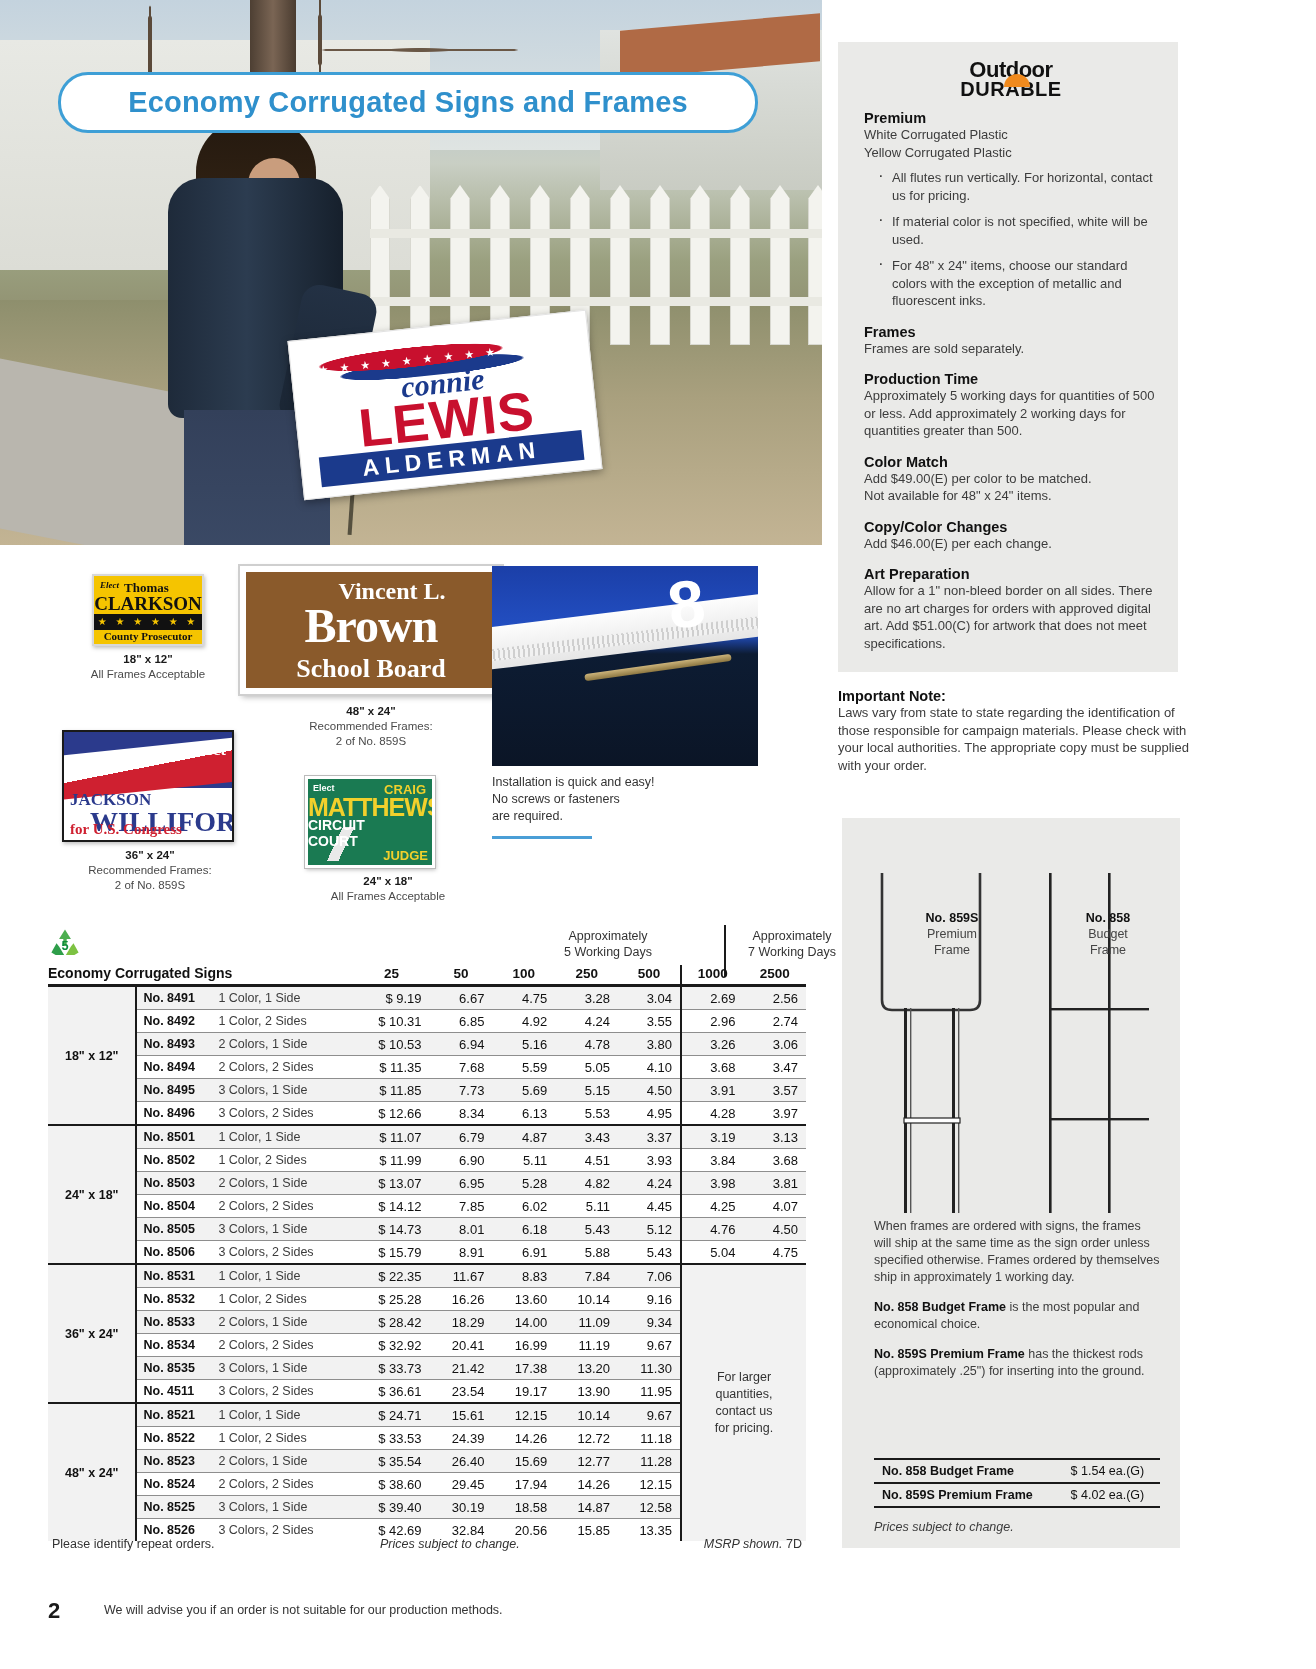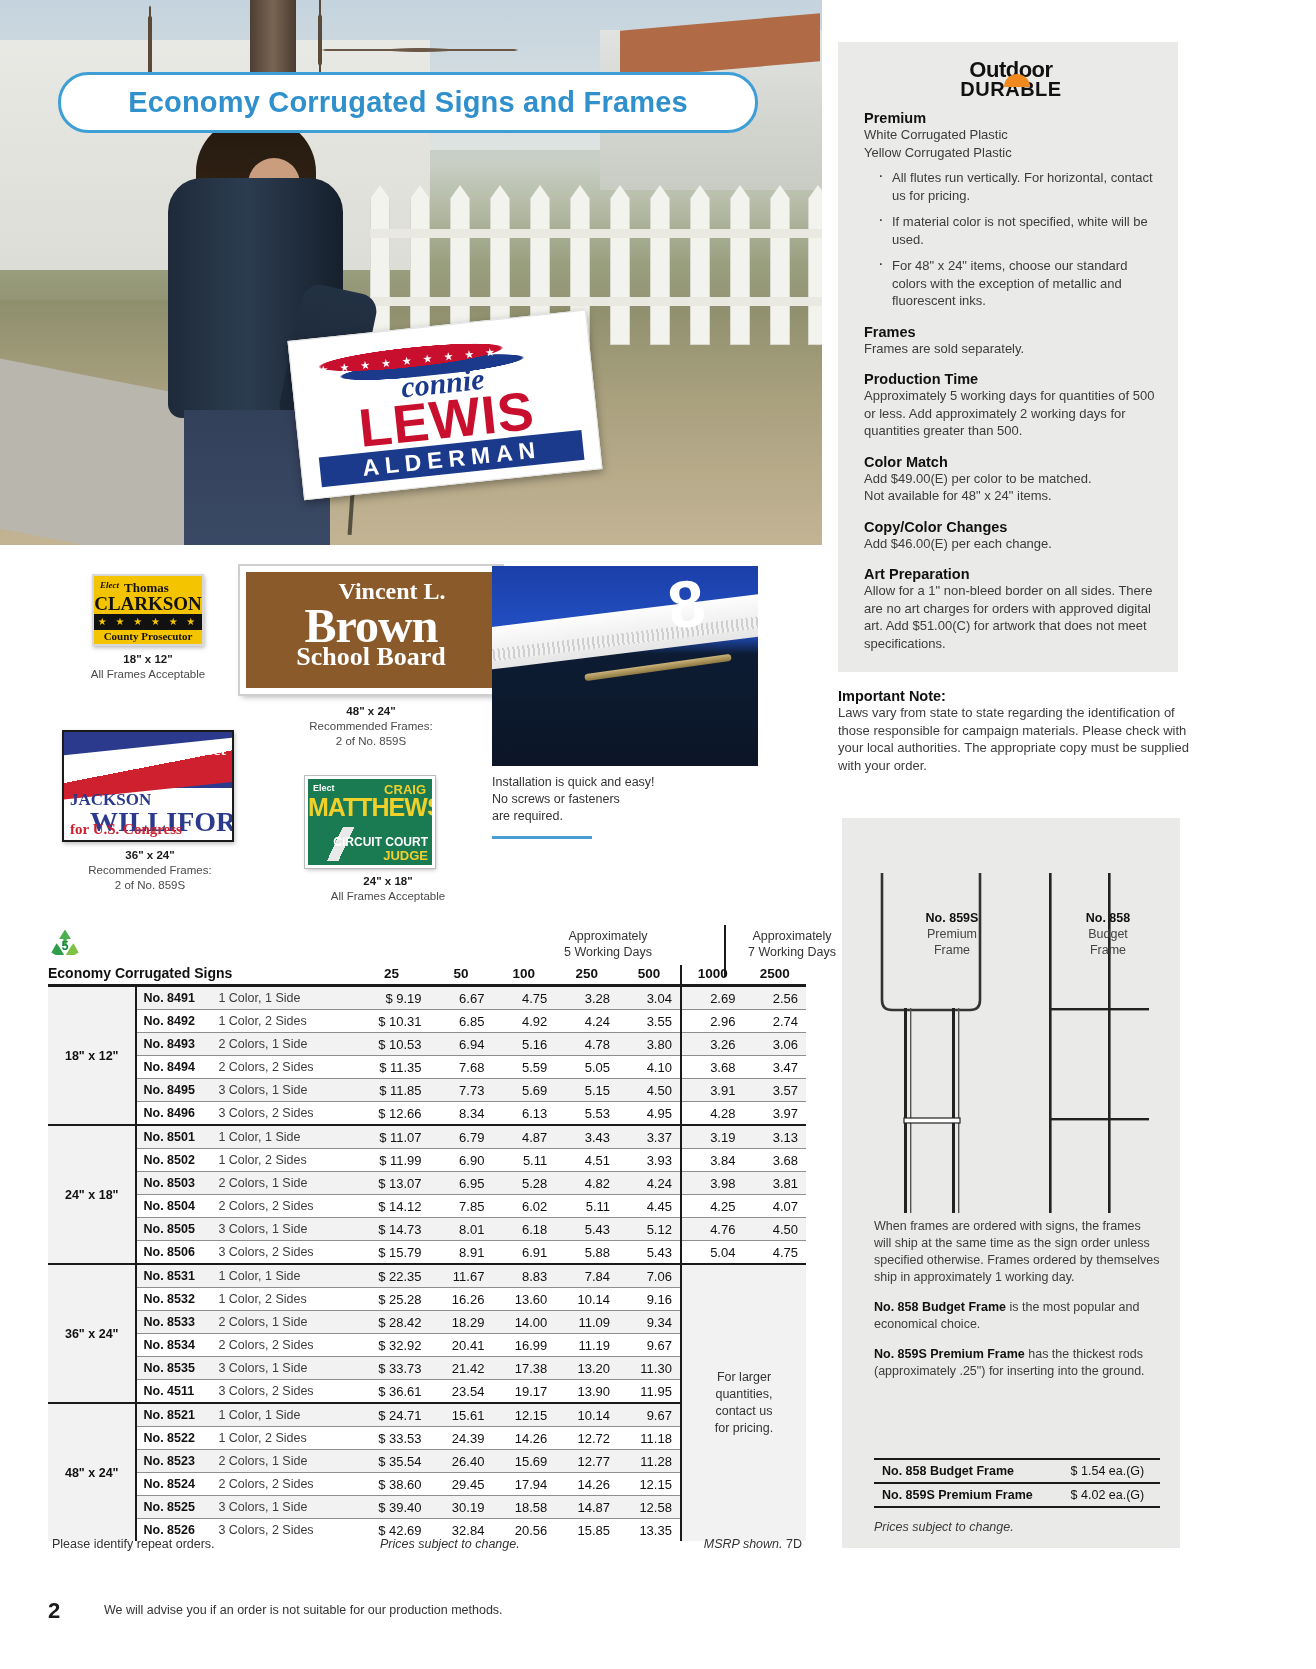--- a/index.html
+++ b/index.html
@@ -163,21 +163,21 @@
 
   
   .s2 { position:absolute; left:240px; top:14px; width:262px; height:128px;
         background:#8a5a2b; border:6px solid #fff; outline:2px solid #cfcfcf;
         box-shadow:2px 3px 6px rgba(0,0,0,.3); overflow:hidden; }
   .s2 .l1 { position:absolute; left:0; top:6px; width:100%; text-align:center;
             font-family:"Liberation Serif",serif; font-weight:bold; font-size:24px; color:#fff;padding-left:42px; }
   .s2 .l2 { position:absolute; left:0; top:26px; width:100%; text-align:center;
             font-family:"Liberation Serif",serif; font-weight:bold; font-size:48px; color:#fff;
             letter-spacing:-1px; }
-  .s2 .l3 { position:absolute; left:0; bottom:16px; width:100%; text-align:center;
+  .s2 .l3 { position:absolute; left:0; bottom:4px; width:100%; text-align:center;
             font-family:"Liberation Serif",serif; font-weight:bold; font-size:26px; color:#fff; }
   .s2cap { position:absolute; left:255px; top:152px; width:232px; }
 
   
   .s3 { position:absolute; left:62px; top:178px; width:172px; height:112px;
         background:#fff; border:2px solid #1a1a1a; box-shadow:1px 2px 4px rgba(0,0,0,.25);
         overflow:hidden; }
   .s3 .bluetop { position:absolute; left:0; top:0; width:100%; height:56px; background:#2b3a8c; }
   .s3 .wave { position:absolute; left:-10px; top:14px; width:200px; height:44px;
               background: linear-gradient(175deg,#fff 0 46%,#cf2030 46% 100%);
@@ -193,21 +193,21 @@
   .s3cap { position:absolute; left:52px; top:296px; width:196px; }
 
   
   .s4 { position:absolute; left:305px; top:224px; width:130px; height:92px;
         background:#1a7a52; border:3px solid #fff; outline:1px solid #bbb;
         box-shadow:1px 2px 4px rgba(0,0,0,.25); overflow:hidden; }
   .s4 .el { position:absolute; left:5px; top:4px; font-weight:bold; font-size:9px; color:#fff; }
   .s4 .cr { position:absolute; right:6px; top:3px; font-weight:bold; font-size:13px; color:#f2d02c; }
   .s4 .mt { position:absolute; left:0; top:14px; width:100%; text-align:center;
             font-weight:bold; font-size:25px; color:#f2d02c; letter-spacing:-1px; }
-  .s4 .cc { position:absolute; right:4px; bottom:16px; font-weight:bold; font-size:12px; color:#fff; }
+  .s4 .cc { position:absolute; right:21px; bottom:16px; font-weight:bold; font-size:14px; color:#fff; }
   .s4 .ju { position:absolute; right:4px; bottom:2px; font-weight:bold; font-size:13px; color:#f2d02c; }
   .s4 .gv { position:absolute; left:6px; bottom:4px; width:56px; height:34px;
             background: linear-gradient(115deg, transparent 40%, #e9e9e9 40% 56%, transparent 56%); }
   .s4cap { position:absolute; left:290px; top:322px; width:196px; }
 
   
   .s5 { position:absolute; left:492px; top:14px; width:266px; height:200px;
         background: linear-gradient(to bottom,#1b3fa8 0%, #2350c4 34%, #0d1c33 44%, #0b1526 100%);
         overflow:hidden; }
   .s5 .signwhite {

